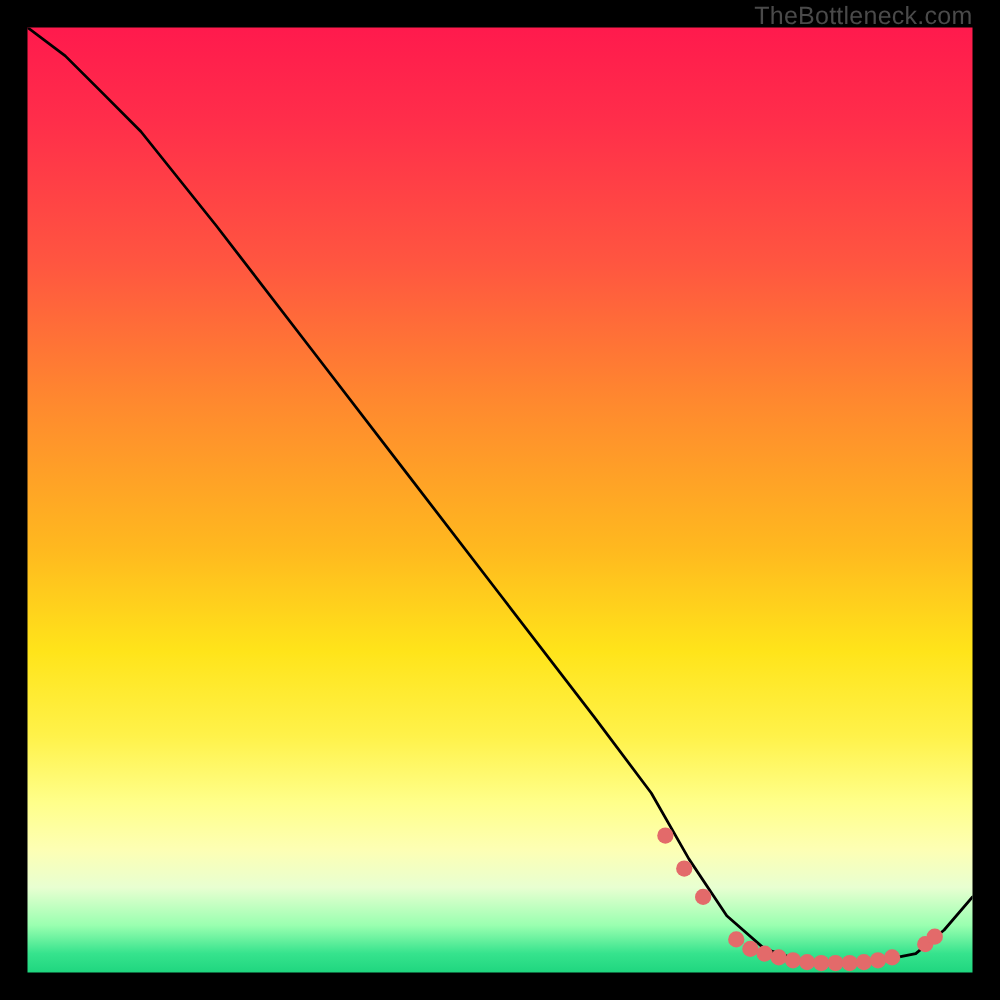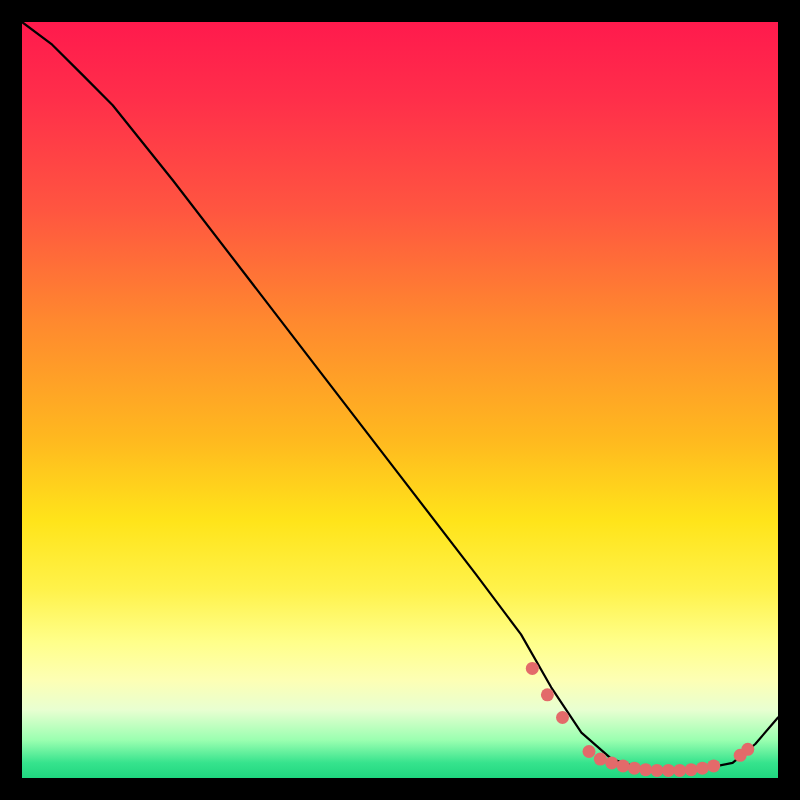--- a/index.html
+++ b/index.html
@@ -80,13 +80,14 @@
           <circle cx="646.4" cy="748.4" r="6.5" fill="#e36a6a"></circle>
           <circle cx="657.7" cy="748.4" r="6.5" fill="#e36a6a"></circle>
           <circle cx="669.1" cy="747.7" r="6.5" fill="#e36a6a"></circle>
           <circle cx="680.4" cy="746.2" r="6.5" fill="#e36a6a"></circle>
           <circle cx="691.7" cy="743.9" r="6.5" fill="#e36a6a"></circle>
           <circle cx="718.2" cy="733.3" r="6.5" fill="#e36a6a"></circle>
           <circle cx="725.8" cy="727.3" r="6.5" fill="#e36a6a"></circle>
         </g>
     </svg>
   </div>
+  <div class="watermark">TheBottleneck.com</div>
 </div>
 
 </body></html>

